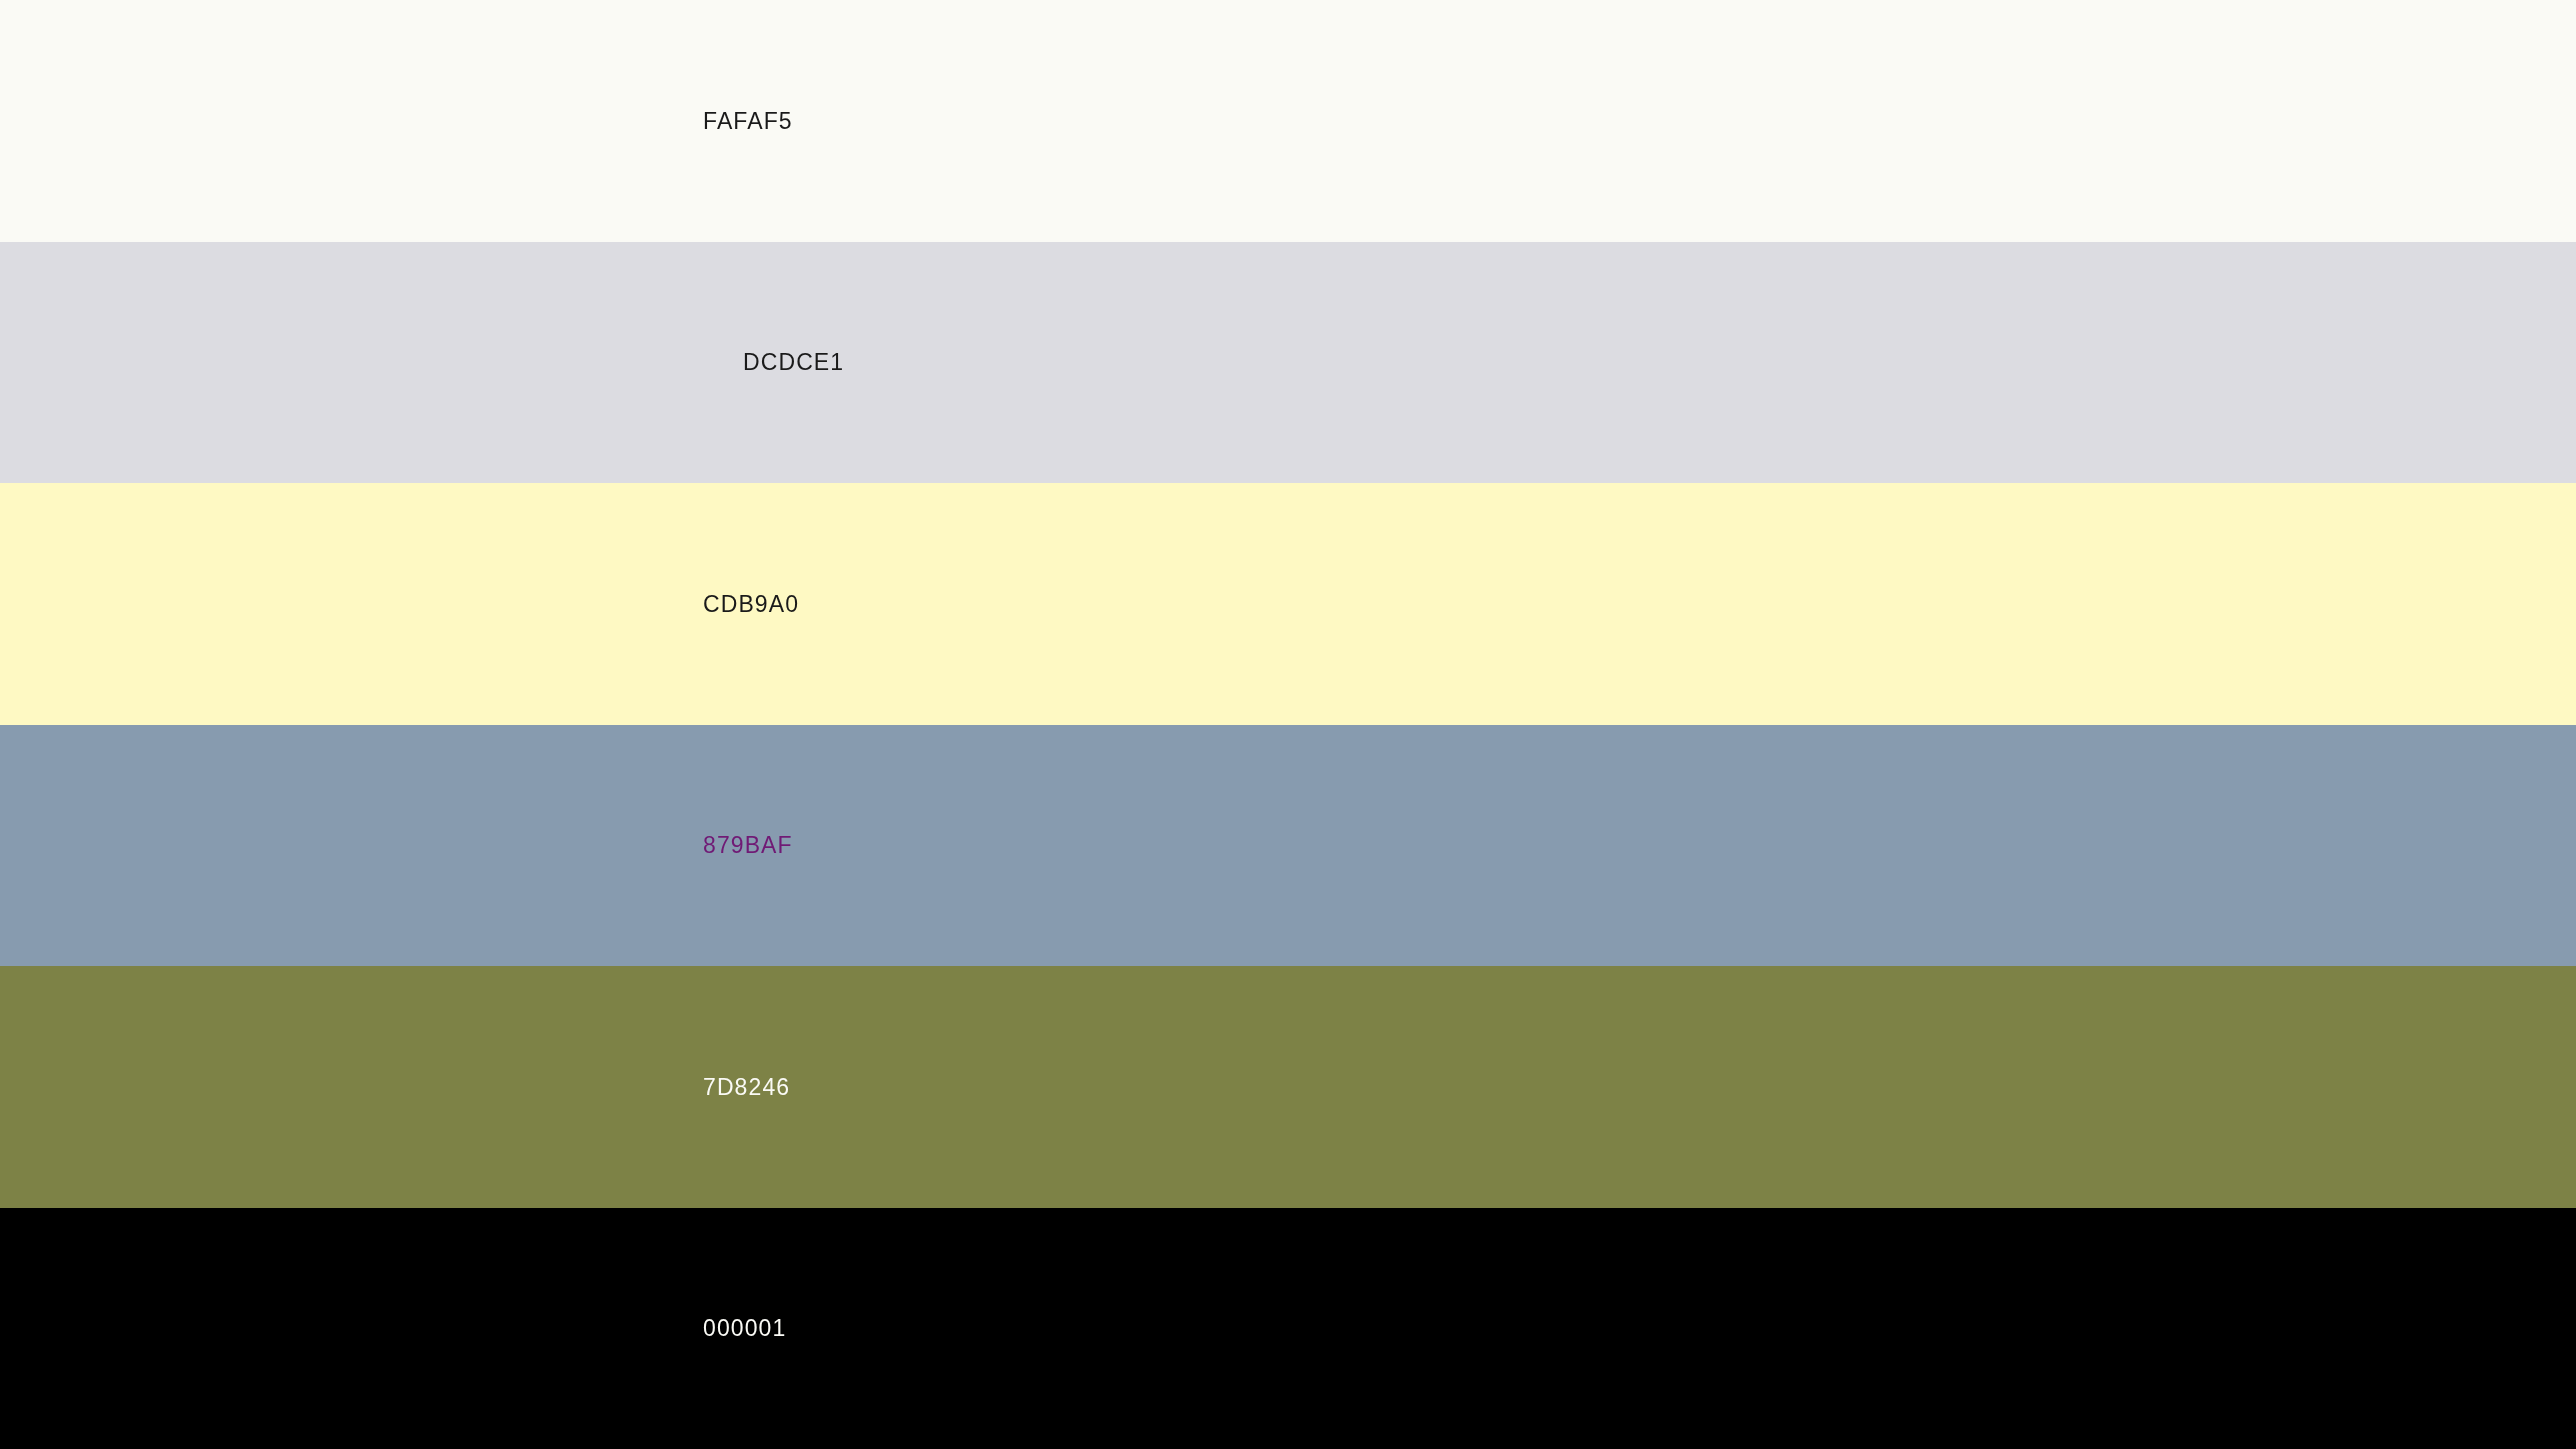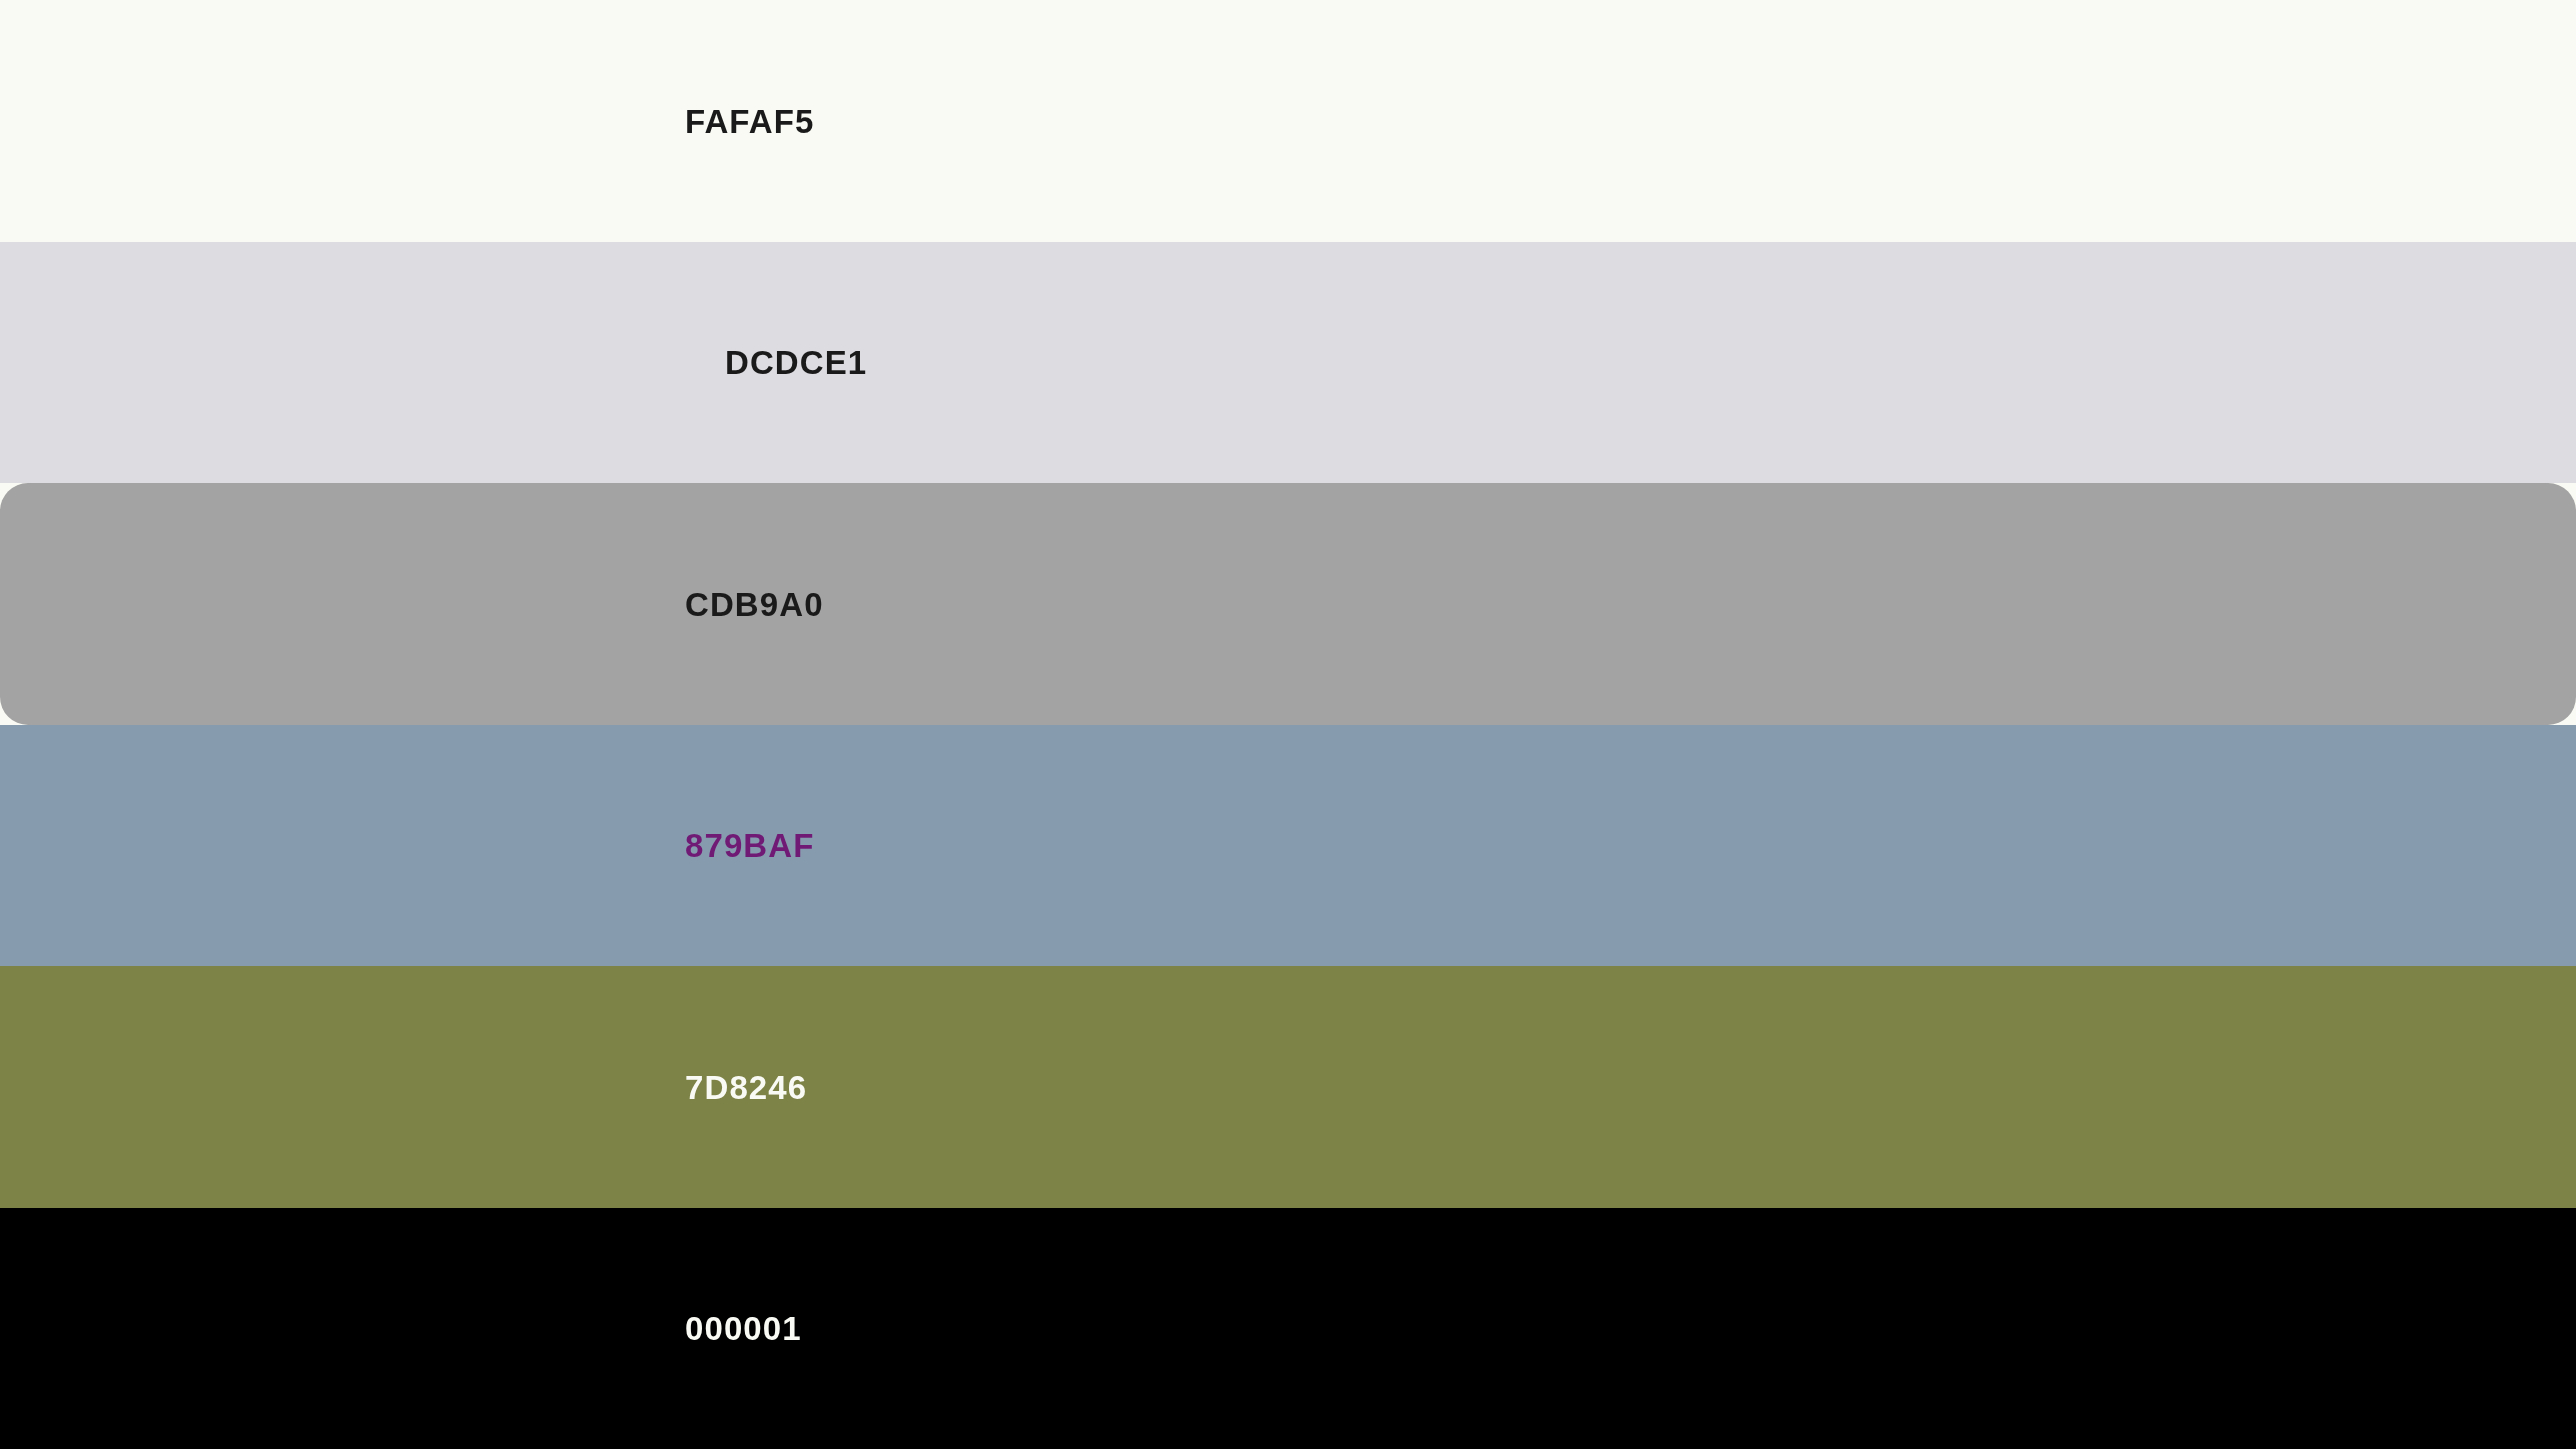--- a/index.html
+++ b/index.html
@@ -23,43 +23,43 @@
     flex: 1 1 0;
     position: relative;
     width: 100%;
     display: flex;
     align-items: center;
     box-sizing: border-box;
   }
 
   .swatch-label {
     position: absolute;
-    left: 685px;
+    left: 703px;
     top: 50%;
     transform: translateY(-50%);
     font-family: "Liberation Sans", "DejaVu Sans", sans-serif;
-    font-size: 33px;
-    font-weight: 700;
+    font-size: 23px;
+    font-weight: 400;
     letter-spacing: 1.1px;
     line-height: 1;
     white-space: nowrap;
     -webkit-font-smoothing: antialiased;
   }
 </style>
 </head>
 <body>
 
 <div id="palette">
     <div class="swatch" style="background: rgb(250, 250, 245);">
       <span class="swatch-label" style="color: rgb(26, 26, 26);">FAFAF5</span>
     </div>
     <div class="swatch" style="background: rgb(220, 220, 225);">
       <span class="swatch-label" style="color: rgb(26, 26, 26); margin-left: 40px;">DCDCE1</span>
     </div>
-    <div class="swatch" style="background: #a3a3a3; border-radius: 28px;">
+    <div class="swatch" style="background: #fef9c3;">
       <span class="swatch-label" style="color: rgb(26, 26, 26);">CDB9A0</span>
     </div>
     <div class="swatch" style="background: rgb(135, 155, 175);">
       <span class="swatch-label" style="color: #701a75;">879BAF</span>
     </div>
     <div class="swatch" style="background: rgb(125, 130, 70);">
       <span class="swatch-label" style="color: rgb(250, 250, 245);">7D8246</span>
     </div>
     <div class="swatch" style="background: rgb(0, 0, 0);">
       <span class="swatch-label" style="color: rgb(250, 250, 245);">000001</span>

